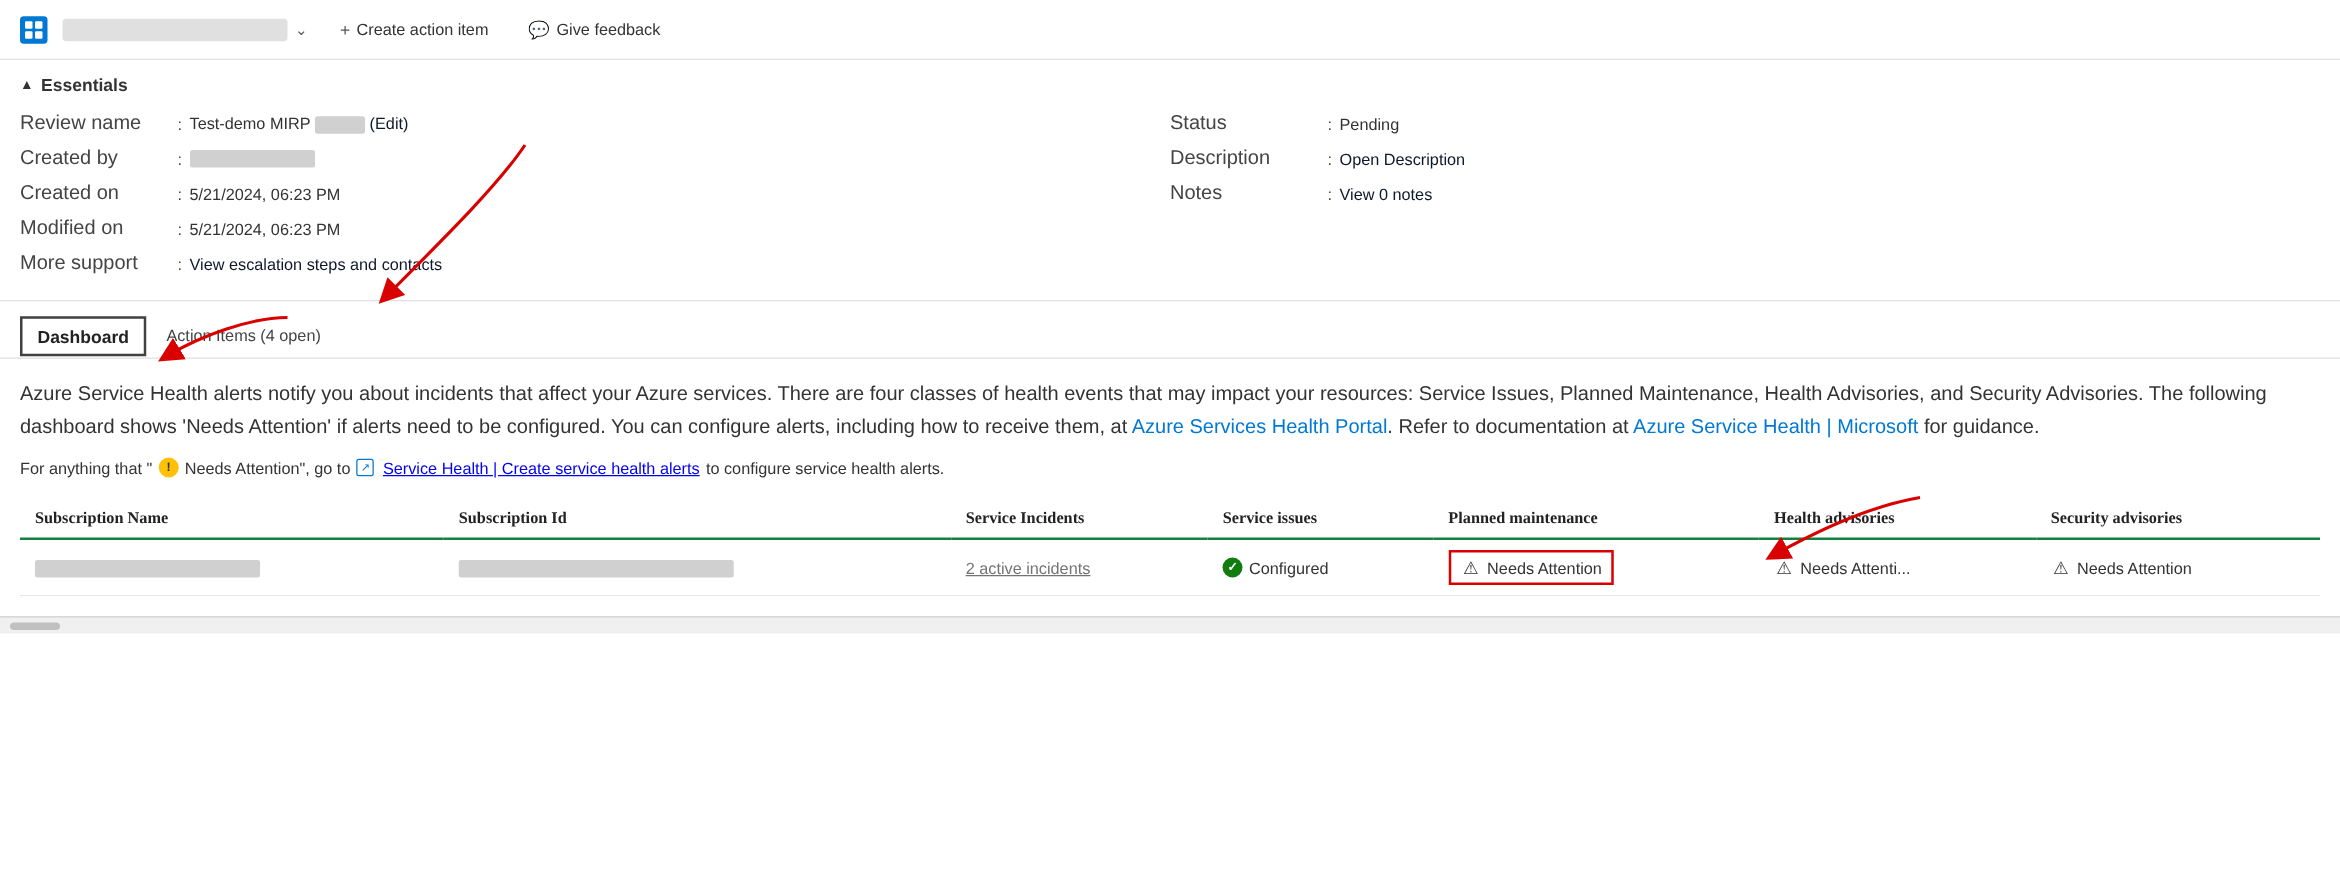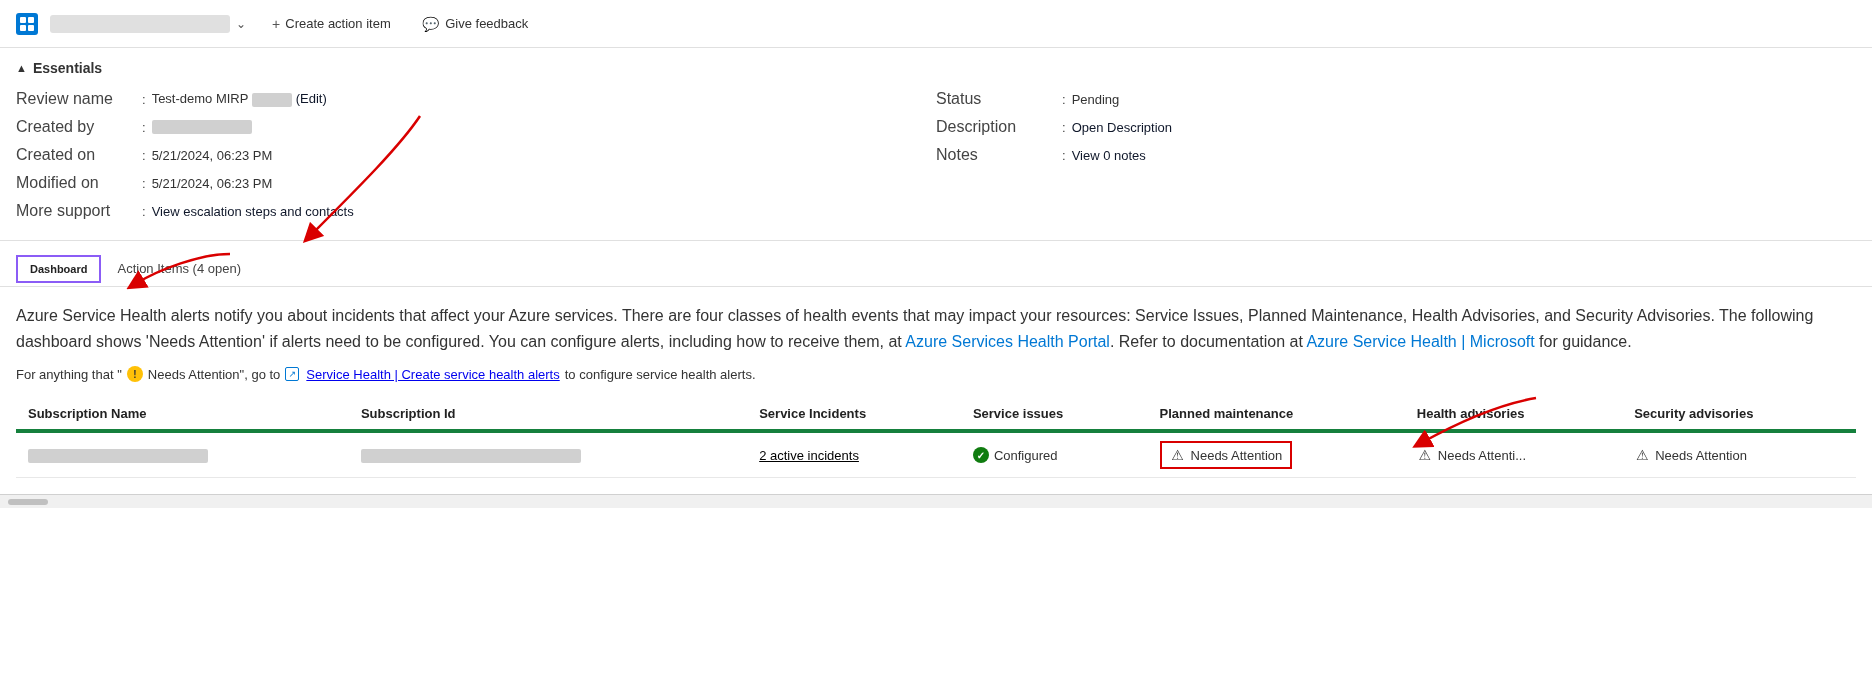--- a/index.html
+++ b/index.html
@@ -86,26 +86,26 @@
     }
     .tab {
       padding: 10px 16px 8px 16px;
       font-size: 13px;
       cursor: pointer;
       border-bottom: 2px solid transparent;
       color: #444;
       font-weight: 400;
     }
     .tab-dashboard-box {
-      border: 2px solid #8b5cf6;
+      border: 2px solid #404040;
       padding: 6px 12px;
       font-weight: 600;
       color: #222;
       cursor: pointer;
-      font-size: 11px;
+      font-size: 14px;
     }
 
     
     .main-content { padding: 16px; }
 
     .description-text {
       font-size: 16px;
       line-height: 1.6;
       color: #333;
       margin-bottom: 12px;
@@ -138,23 +138,24 @@
     table {
       width: 100%;
       border-collapse: collapse;
       font-size: 13px;
       min-width: 900px;
     }
     thead tr th {
       text-align: left;
       font-weight: 600;
       padding: 8px 12px;
-      border-bottom: 4px solid #15803d;
+      border-bottom: 2px solid #15803d;
       white-space: nowrap;
       color: #222;
+      font-family: Liberation Serif, serif;
     }
     tbody tr td {
       padding: 8px 12px;
       border-bottom: 1px solid #e8e8e8;
       vertical-align: middle;
     }
 
     .planned-maintenance-cell {
       border: 2px solid #d90000;
       padding: 4px 8px;
@@ -172,21 +173,21 @@
       color: white; font-size: 10px; font-weight: 700;
       flex-shrink: 0;
     }
     .warn-triangle {
       display: inline-flex; align-items: center; justify-content: center;
       width: 16px; height: 16px;
       font-size: 14px;
       flex-shrink: 0;
     }
 
-    .cell-link { color: #000000; cursor: pointer; }
+    .cell-link { color: #737373; cursor: pointer; }
 
     
     .scroll-bar-area {
       height: 14px; background: #f0f0f0;
       border-top: 1px solid #d0d0d0;
       display: flex; align-items: center;
       padding: 0 8px;
     }
     .scroll-thumb {
       width: 40px; height: 6px; background: #c0c0c0; border-radius: 3px;

